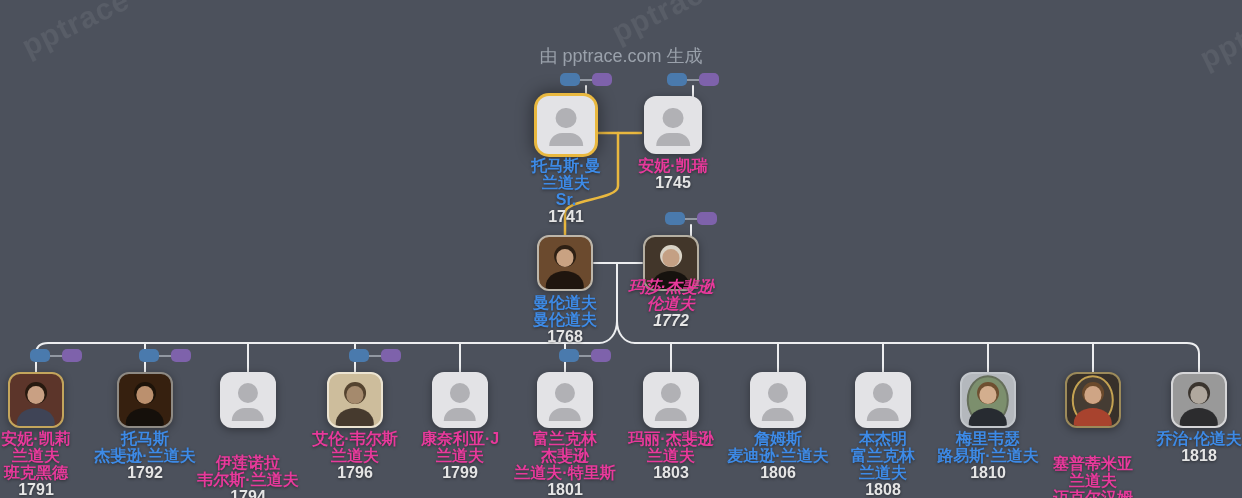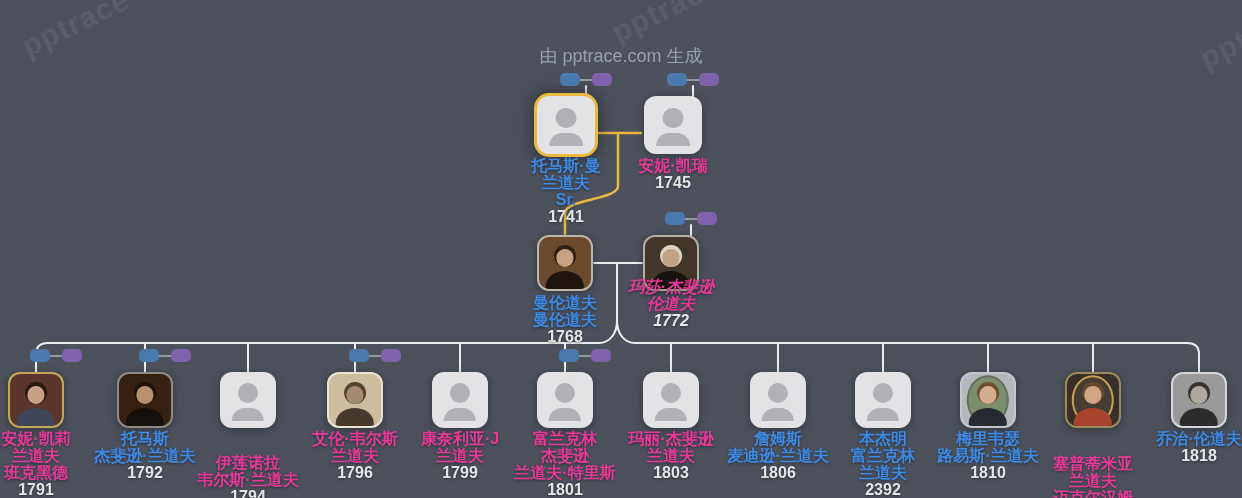--- a/index.html
+++ b/index.html
@@ -297,21 +297,21 @@
 
       <div class="avatar placeholder" style="left: 855px; top: 372px; width: 56px; height: 56px;">
 
         <div class="ph-head"></div>
         <div class="ph-body"></div>
       </div>
       <div class="label" style="left: 813px; top: 430px;">
         <div class="nm m">本杰明</div>
         <div class="nm m">富兰克林</div>
         <div class="nm m">兰道夫</div>
-        <div class="year">2392</div>
+        <div class="year">1808</div>
       </div>
     </div>
     <div class="person">
 
       <div class="avatar photo" style="left: 960px; top: 372px; width: 56px; height: 56px; --bg: #b4b8bd; --body: #272b31; --skin: #d3ae8e; --hair: #6e4f30; --frame: #c2c6cb; --oval: #7c8f6d; --ring: #656e5a;">
         <div class="ph-oval"></div>
         <div class="ph-hair"></div>
         <div class="ph-head"></div>
         <div class="ph-body"></div>
       </div>

